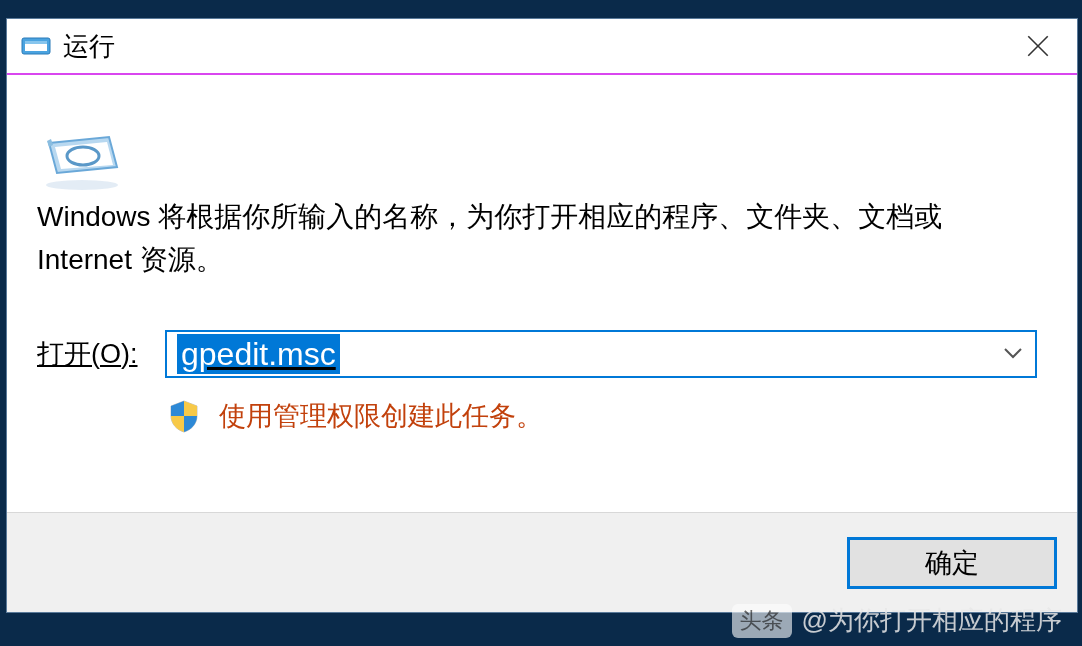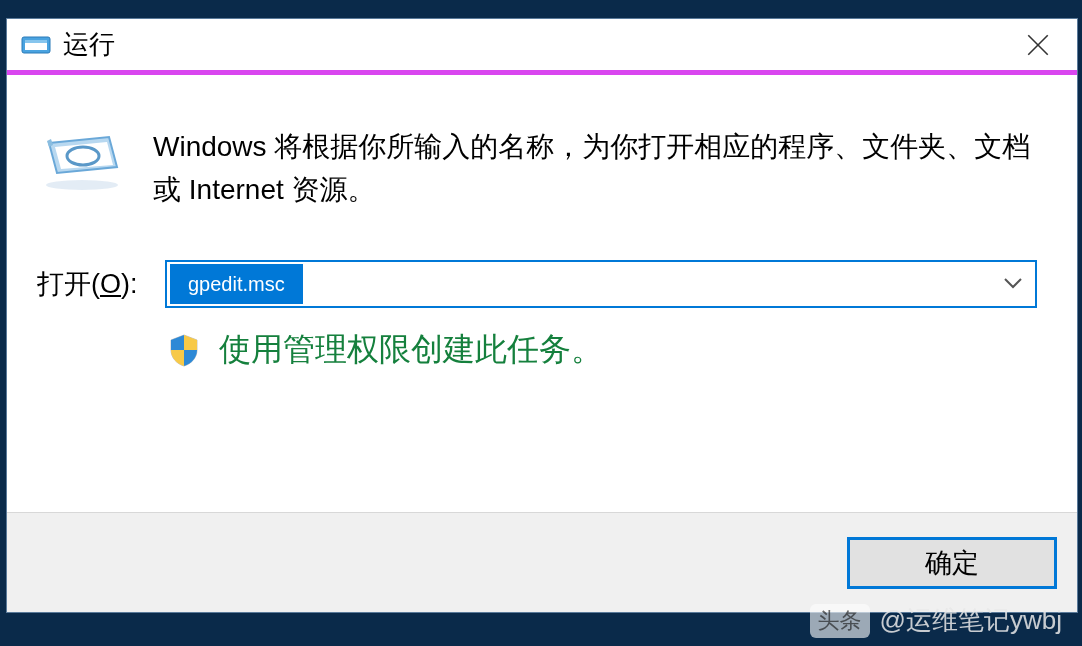--- a/index.html
+++ b/index.html
@@ -20,21 +20,21 @@
       background: #ffffff;
       border: 1px solid #5a7a9a;
       display: flex;
       flex-direction: column;
     }
     .titlebar {
       height: 56px;
       display: flex;
       align-items: center;
       padding: 0 4px 0 14px;
-      border-bottom: 5px solid #d946ef;
+      border-bottom: 2px solid #d946ef;
     }
     .titlebar-icon {
       width: 30px;
       height: 22px;
       margin-right: 12px;
       display: flex;
       align-items: center;
       justify-content: center;
     }
     .titlebar-title {
@@ -53,85 +53,87 @@
     .close-btn svg { width: 26px; height: 26px; }
     .content {
       flex: 1;
       padding: 48px 40px 30px 30px;
       background: #ffffff;
     }
     .desc-row {
       display: flex;
       align-items: flex-start;
       margin-bottom: 48px;
+      flex-direction: column;
     }
     .desc-icon {
       width: 90px;
       height: 70px;
       margin-right: 26px;
       flex-shrink: 0;
       display:flex;
       align-items:center;
       justify-content:center;
     }
     .desc-text {
       font-size: 28px;
       line-height: 1.55;
       color: #000;
       padding-top: 2px;
     }
     .input-row {
       display: flex;
       align-items: center;
       margin-bottom: 20px;
+      text-decoration: underline;
     }
     .input-label {
       font-size: 27px;
       color: #000;
       margin-right: 18px;
       width: 110px;
       white-space: nowrap;
     }
     .input-label .underline { text-decoration: underline; }
     .combo {
       flex: 1;
       height: 48px;
       border: 2px solid #0078d7;
       background: #fff;
       display: flex;
       align-items: center;
       position: relative;
     }
     .combo-text {
-      font-size: 20px;
+      font-size: 32px;
       background: #0078d7;
       color: #fff;
-      padding: 0 18px;
-      margin-left: 3px;
+      padding: 0 4px;
+      margin-left: 10px;
       line-height: 40px;
     }
     .combo-chevron {
       position: absolute;
       right: 12px;
       top: 50%;
       transform: translateY(-50%);
     }
     .shield-row {
       display: flex;
       align-items: center;
       margin-left: 130px;
     }
     .shield-icon {
       width: 34px;
       height: 34px;
       margin-right: 18px;
     }
     .shield-text {
-      font-size: 32px;
-      color: #15803d;
+      font-size: 27px;
+      color: #c2410c;
     }
     .button-bar {
       height: 100px;
       background: #f0f0f0;
       border-top: 1px solid #d8d8d8;
       display: flex;
       justify-content: flex-end;
       align-items: center;
       padding-right: 20px;
       gap: 28px;
@@ -236,14 +238,14 @@
     </div>
   </div>
 
   <div class="button-bar">
     <button class="btn primary">确定</button>
   </div>
 </div>
 
 <div class="watermark">
   <span class="watermark-badge">头条</span>
-  <span>@运维笔记ywbj</span>
+  <span>@为你打开相应的程序</span>
 </div>
 
 </body></html>

